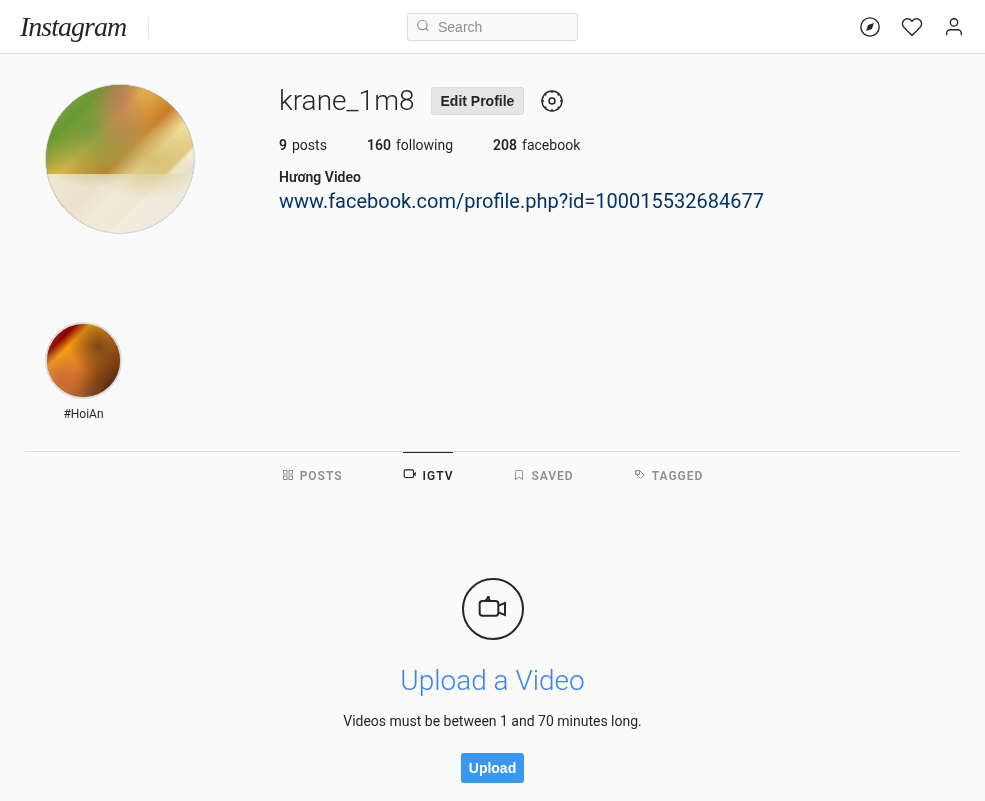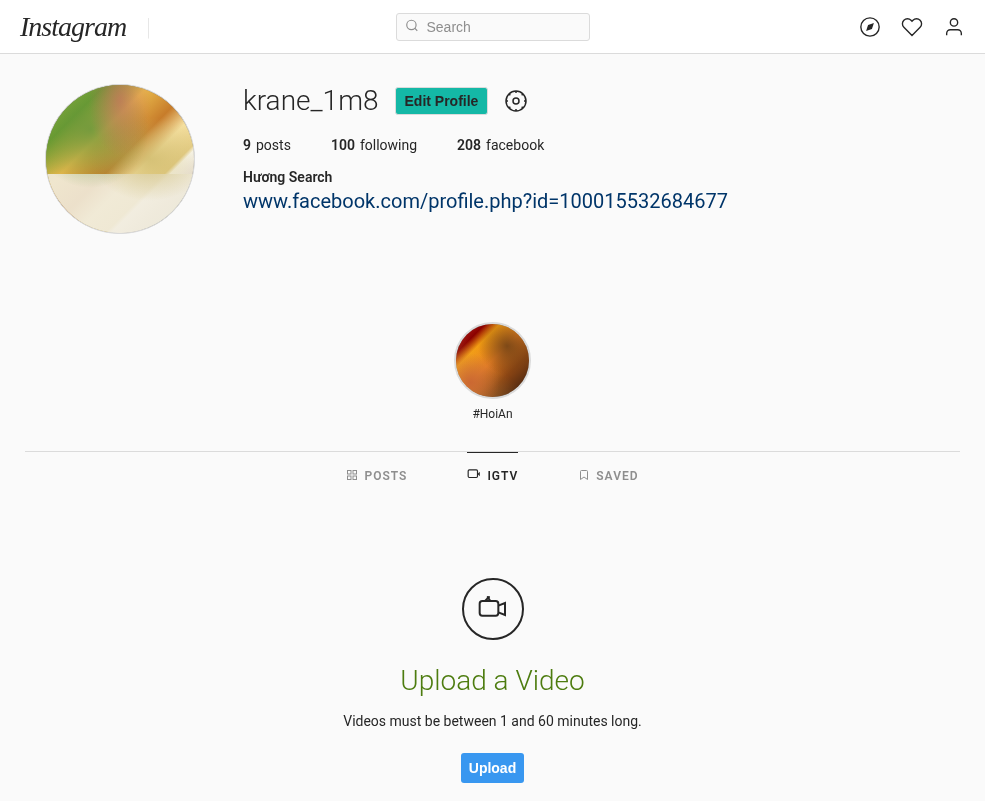--- a/index.html
+++ b/index.html
@@ -35,21 +35,21 @@
       font-size: 24px;
       font-weight: 100;
     }
     .header-search {
       flex: 1;
       display: flex;
       justify-content: center;
     }
     .search-wrapper {
       position: relative;
-      width: 194px;
+      width: 171px;
     }
     .search-wrapper input {
       width: 100%;
       background: #fafafa;
       border: 1px solid #dbdbdb;
       border-radius: 3px;
       padding: 5px 10px 5px 30px;
       font-size: 14px;
       color: #262626;
       outline: none;
@@ -84,21 +84,21 @@
 
     
     .profile-section {
       max-width: 935px;
       margin: 0 auto;
       padding: 30px 20px 44px;
     }
     .profile-header {
       display: flex;
       align-items: flex-start;
-      gap: 48px;
+      gap: 84px;
       margin-bottom: 44px;
     }
     .profile-avatar-wrapper {
       flex-shrink: 0;
     }
     .profile-avatar {
       width: 150px;
       height: 150px;
       border-radius: 50%;
       border: 1px solid #dbdbdb;
@@ -136,21 +136,21 @@
     }
     .profile-username {
       font-size: 28px;
       font-weight: 300;
       color: #262626;
     }
     .edit-profile-btn {
       padding: 5px 9px;
       border: 1px solid #dbdbdb;
       border-radius: 3px;
-      background: #14b8a6;
+      background: #e5e5e5;
       font-size: 14px;
       font-weight: 600;
       cursor: pointer;
       color: #262626;
     }
     .settings-icon {
       cursor: pointer;
       color: #262626;
       display: flex;
       align-items: center;
@@ -173,21 +173,20 @@
       font-size: 20px;
     }
 
     
     .highlights-section {
       max-width: 935px;
       margin: 0 auto;
       padding: 0 20px 30px;
       display: flex;
       gap: 24px;
-      justify-content: center;
     }
     .highlight-item {
       display: flex;
       flex-direction: column;
       align-items: center;
       gap: 8px;
       cursor: pointer;
     }
     .highlight-circle {
       width: 77px;
@@ -267,21 +266,21 @@
       height: 62px;
       border-radius: 50%;
       border: 2px solid #262626;
       display: flex;
       align-items: center;
       justify-content: center;
     }
     .upload-title {
       font-size: 28px;
       font-weight: 300;
-      color: #4d7c0f;
+      color: #3b82f6;
       margin-top: 8px;
     }
     .upload-subtitle {
       font-size: 14px;
       color: #262626;
     }
     .upload-btn {
       margin-top: 8px;
       background: #3897f0;
       color: #fff;
@@ -360,29 +359,29 @@
               <line x1="6.34" y1="17.66" x2="4.93" y2="19.07"></line>
             </svg>
           </span>
         </div>
         <div class="profile-stats">
           <div class="stat-item">
             <span class="stat-number">9</span>
             <span class="stat-label">posts</span>
           </div>
           <div class="stat-item">
-            <span class="stat-number">100</span>
+            <span class="stat-number">160</span>
             <span class="stat-label">following</span>
           </div>
           <div class="stat-item">
             <span class="stat-number">208</span>
             <span class="stat-label">facebook</span>
           </div>
         </div>
-        <div class="profile-name">Hương Search</div>
+        <div class="profile-name">Hương Video</div>
         <a class="profile-link" href="#">www.facebook.com/profile.php?id=100015532684677</a>
       </div>
     </div>
   </section>
 
   <div class="highlights-section">
     <div class="highlight-item">
       <div class="highlight-circle">
         <div class="highlight-img"></div>
       </div>
@@ -414,29 +413,38 @@
       <span>IGTV</span>
     </div>
     <div class="tab-item">
       <span class="tab-icon">
         <svg viewBox="0 0 24 24" width="12" height="12" fill="none" stroke="currentColor" stroke-width="2">
           <path d="M19 21l-7-5-7 5V5a2 2 0 0 1 2-2h10a2 2 0 0 1 2 2z"></path>
         </svg>
       </span>
       <span>SAVED</span>
     </div>
+    <div class="tab-item">
+      <span class="tab-icon">
+        <svg viewBox="0 0 24 24" width="12" height="12" fill="none" stroke="currentColor" stroke-width="2">
+          <rect x="3" y="3" width="8" height="8" rx="1"></rect>
+          <path d="M11 3l9 9-7 7-9-9V3"></path>
+        </svg>
+      </span>
+      <span>TAGGED</span>
+    </div>
   </nav>
 
   <div class="upload-section">
     <div class="igtv-circle-icon">
       <svg viewBox="0 0 24 24" width="32" height="32" fill="none" stroke="#262626" stroke-width="1.5">
         <rect x="2" y="6" width="14" height="11" rx="2"></rect>
         <path d="M16 9.5l5-2v9l-5-2"></path>
         <path d="M6 6 L9 3" stroke-linecap="round"></path>
         <path d="M10 6 L8 3" stroke-linecap="round"></path>
       </svg>
     </div>
     <div class="upload-title">Upload a Video</div>
-    <div class="upload-subtitle">Videos must be between 1 and 60 minutes long.</div>
+    <div class="upload-subtitle">Videos must be between 1 and 70 minutes long.</div>
     <button class="upload-btn">Upload</button>
   </div>
 
 </main>
 
 </body></html>

